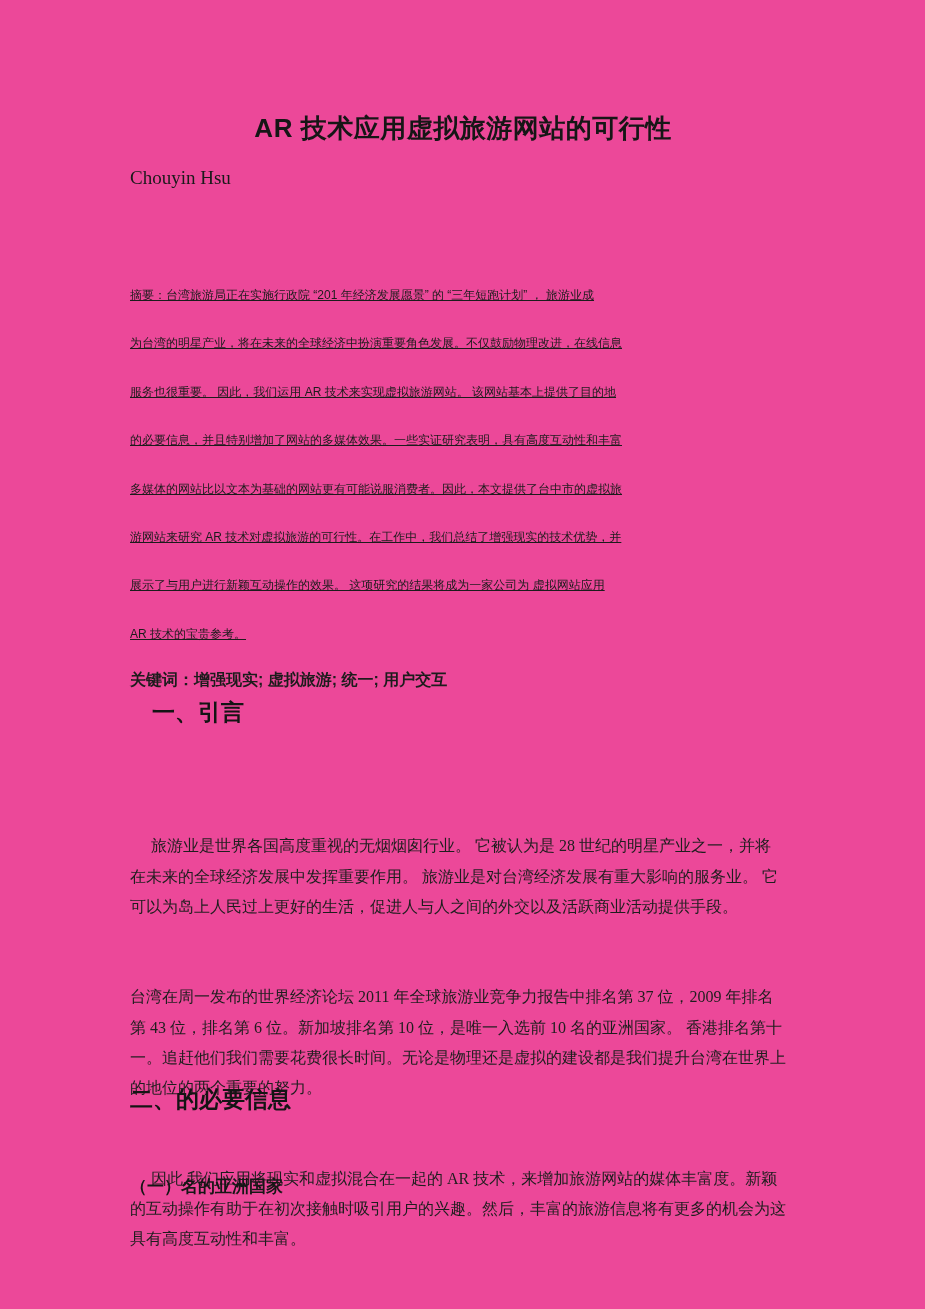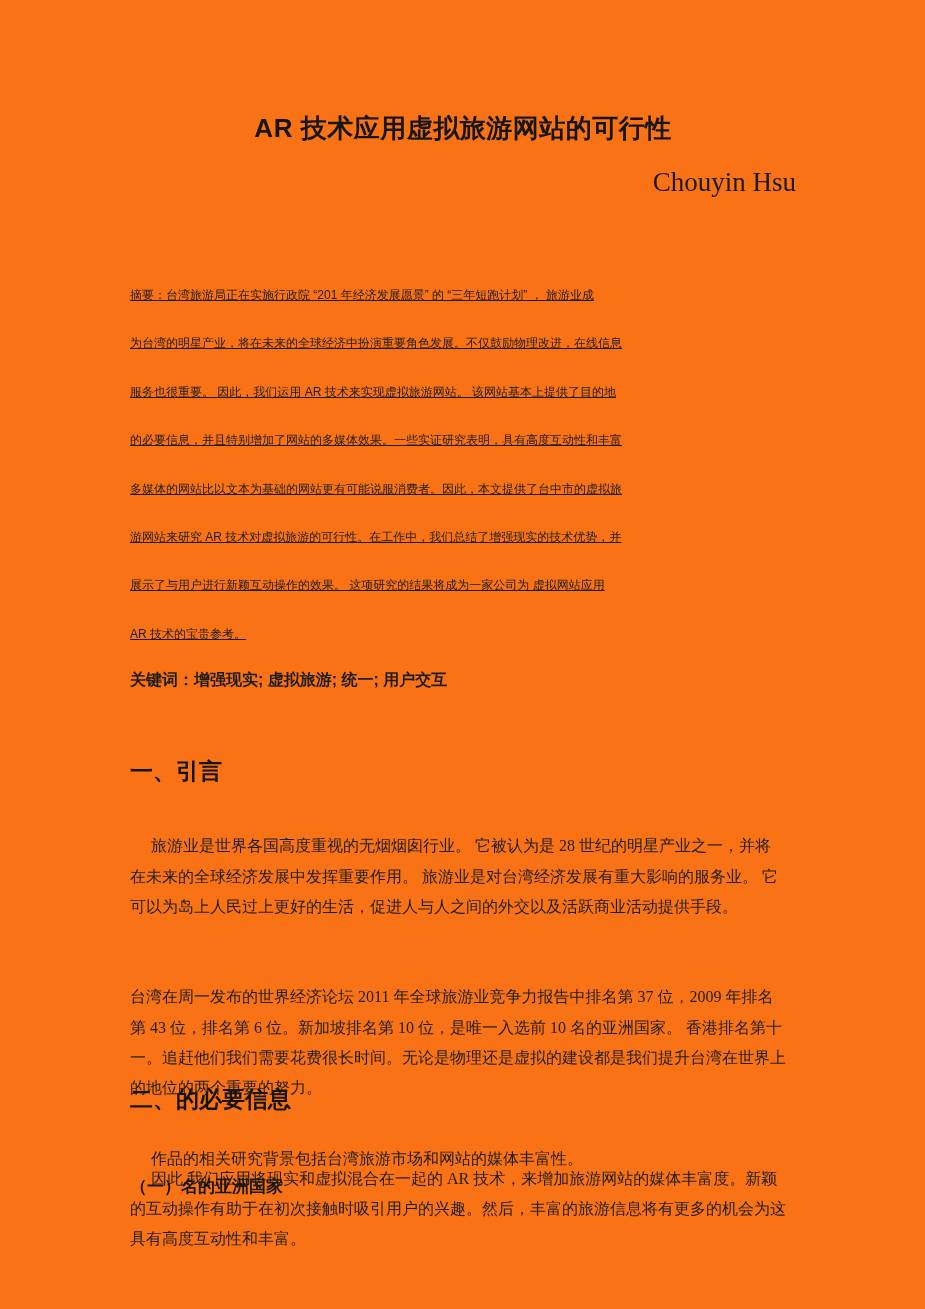--- a/index.html
+++ b/index.html
@@ -4,40 +4,40 @@
 <style>
   html, body {
     margin: 0;
     padding: 0;
     background: #ffffff;
   }
   .page {
     position: relative;
     width: 925px;
     height: 1309px;
-    background: #f97316;
+    background: #ec4899;
     color: #111111;
     overflow: hidden;
   }
   .abs { position: absolute; }
 
   .doc-title {
     left: 130px; top: 111px; width: 666px;
     text-align: center;
     font-family: "Liberation Sans", sans-serif;
     font-size: 26px;
     font-weight: 600;
     letter-spacing: 0.5px;
     color: #161616;
   }
   .doc-author {
     left: 130px; top: 167px; width: 666px;
-    text-align: right;
+    text-align: left;
     font-family: "Liberation Serif", serif;
-    font-size: 27px;
+    font-size: 19px;
     color: #1a1a1a;
   }
   .doc-affiliation {
     left: 130px; top: 208px; width: 666px;
     text-align: center;
     font-family: "Liberation Serif", serif;
     font-size: 14.5px;
     letter-spacing: 0.5px;
     color: #2a2a2a;
   }
@@ -58,21 +58,21 @@
     line-height: 24px;
     color: #1c1c1c;
   }
   .section-heading {
     left: 130px; width: 680px;
     font-family: "Liberation Sans", sans-serif;
     font-size: 23px;
     font-weight: 700;
     color: #141414;
   }
-  .heading-1 { top: 756px; }
+  .heading-1 { top: 697px; margin-left: 22px; }
   .heading-2 { top: 1084px; }
   .doc-body {
     left: 130px; top: 771px; width: 680px;
     font-family: "Liberation Serif", serif;
     font-size: 16px;
     line-height: 30.2px;
     white-space: pre-wrap;
     color: #1e1e1e;
   }
   .doc-body p { margin: 0; }
@@ -123,17 +123,16 @@
 第 43 位，排名第 6 位。新加坡排名第 10 位，是唯一入选前 10 名的亚洲国家。 香港排名第十
 一。追赶他们我们需要花费很长时间。无论是物理还是虚拟的建设都是我们提升台湾在世界上
 的地位的两个重要的努力。</p>
     <p class="indent">因此,我们应用将现实和虚拟混合在一起的 AR 技术，来增加旅游网站的媒体丰富度。新颖
 的互动操作有助于在初次接触时吸引用户的兴趣。然后，丰富的旅游信息将有更多的机会为这
 具有高度互动性和丰富。</p>
   </div>
 
   <div class="abs section-heading heading-2">二、的必要信息</div>
 
-  <div class="abs section2-intro indent">作品的相关研究背景包括台湾旅游市场和网站的媒体丰富性。</div>
 
   <div class="abs sub-heading">（一）名的亚洲国家</div>
 
 </div>
 
 </body></html>

